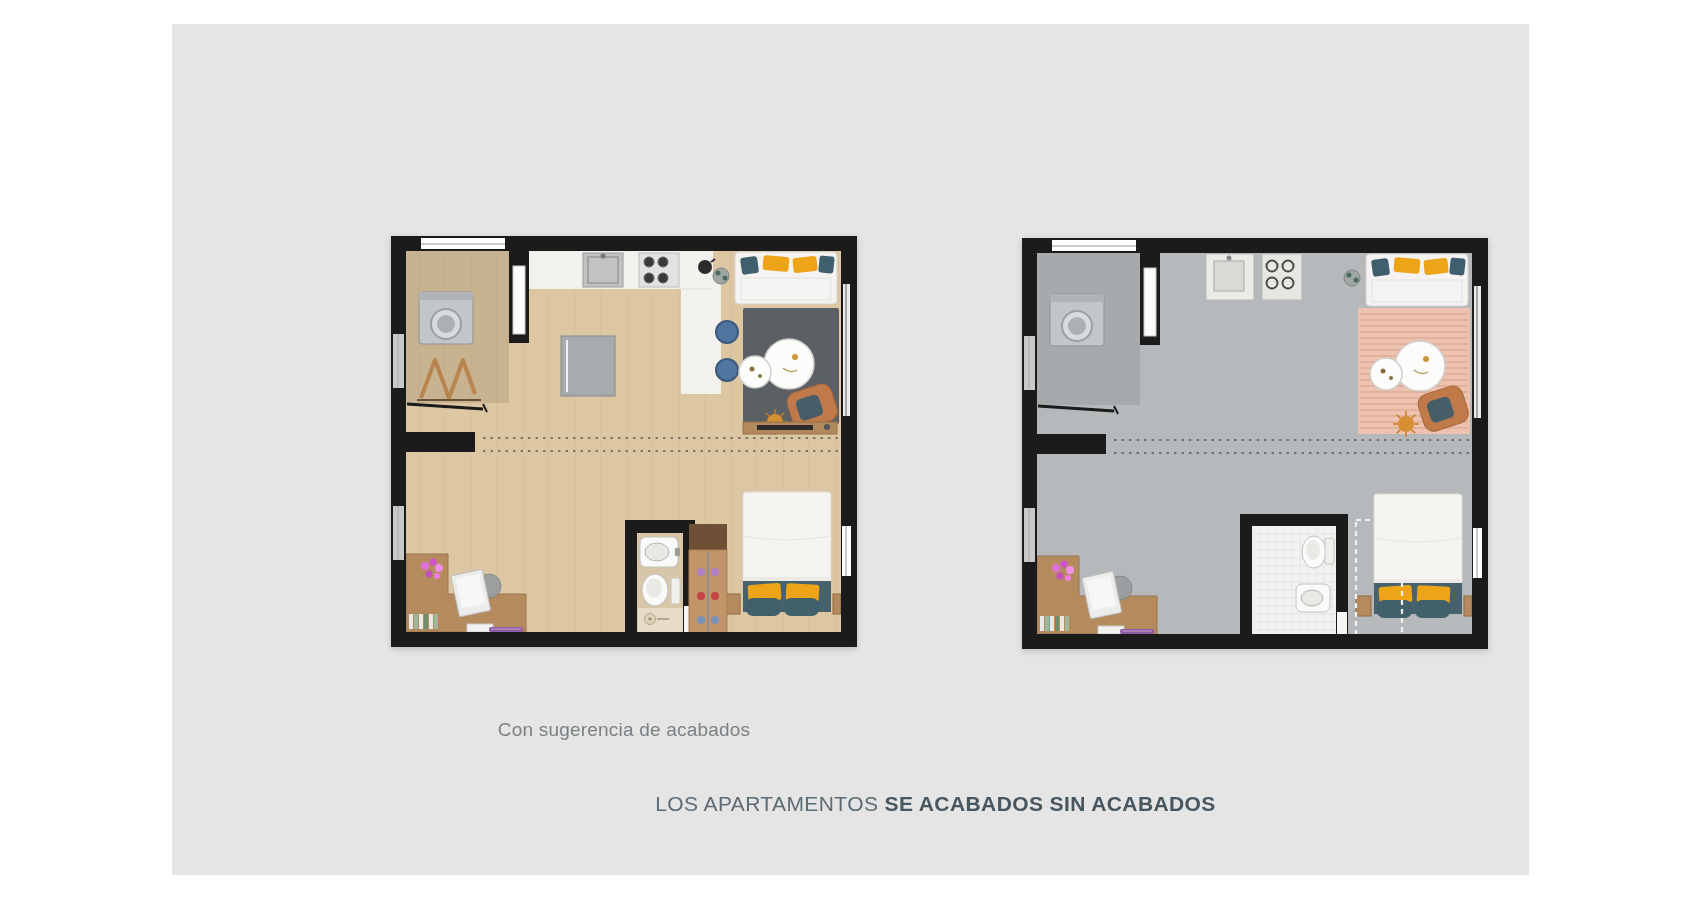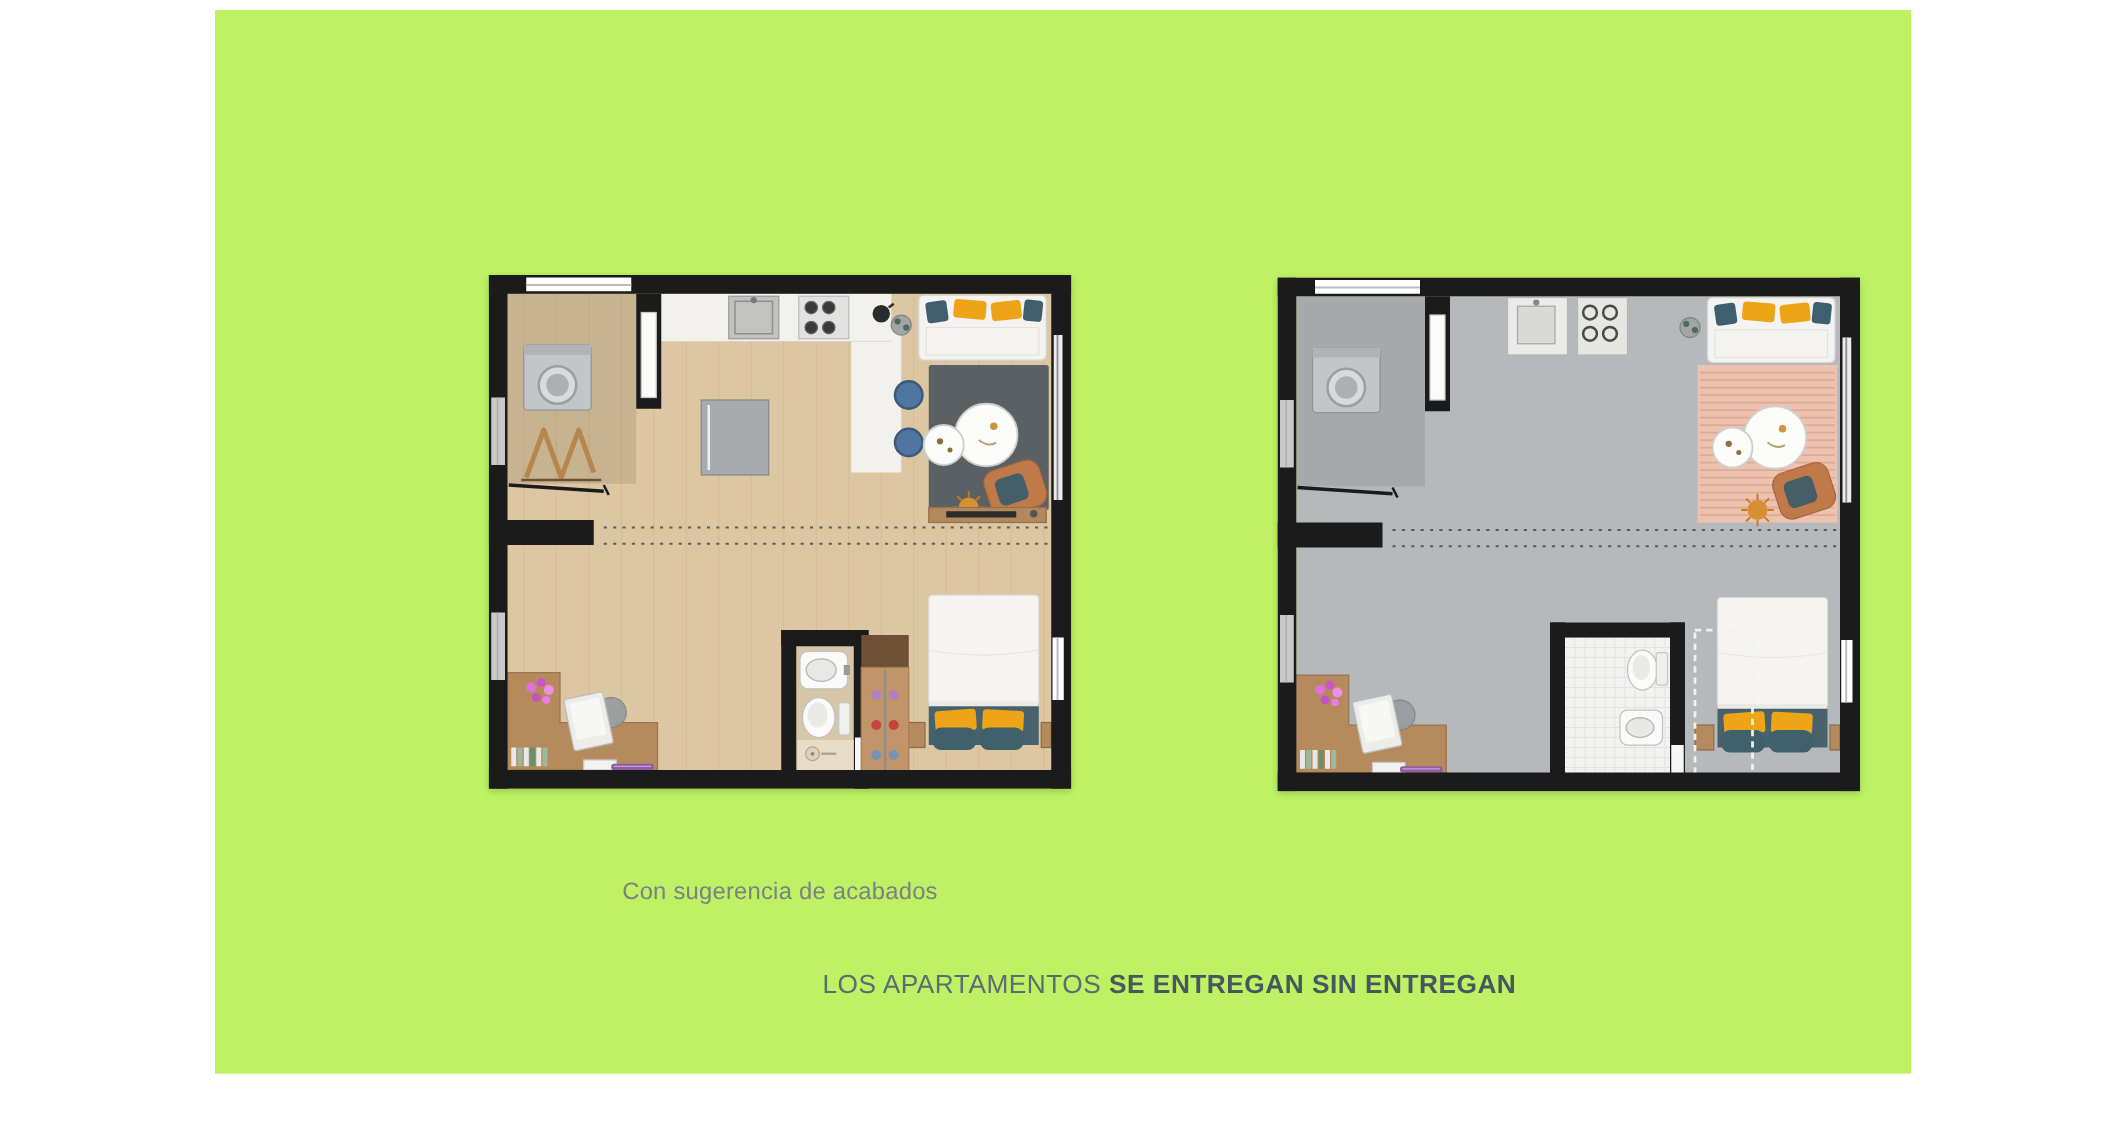--- a/index.html
+++ b/index.html
@@ -1,22 +1,22 @@
 <!DOCTYPE html>
 <html><head>
 <meta charset="utf-8">
 <style>
   html,body{margin:0;padding:0;}
   body{
     width:1701px;height:900px;position:relative;overflow:hidden;
     background:#ffffff;font-family:"Liberation Sans", sans-serif;
   }
   .panel{
-    position:absolute;left:172px;top:8px;width:1357px;height:851px;
-    background:#bef264;
+    position:absolute;left:172px;top:24px;width:1357px;height:851px;
+    background:#e5e5e5;
   }
   .plan{
     position:absolute;width:466px;height:411px;
   }
   .plan svg{display:block;filter:drop-shadow(0 2px 3px rgba(0,0,0,0.18));}
   .plan-left{left:219px;top:212px;}
   .plan-right{left:850px;top:214px;}
   .caption{
     position:absolute;width:466px;text-align:center;
     font-size:19px;color:#7b8084;letter-spacing:0.2px;
@@ -478,15 +478,15 @@
             <line x1="455" y1="290" x2="455" y2="340" stroke="#bbbbbb" stroke-width="1.5"></line>
           </g>
         </g>
       </svg>
     </div>
 
   <div class="caption caption-left">Con sugerencia de acabados</div>
 
 
   <div class="headline">
-    <span class="hl-reg">LOS APARTAMENTOS </span><span class="hl-bold">SE ENTREGAN SIN ENTREGAN</span>
+    <span class="hl-reg">LOS APARTAMENTOS </span><span class="hl-bold">SE ACABADOS SIN ACABADOS</span>
   </div>
 </div>
 
 </body></html>

